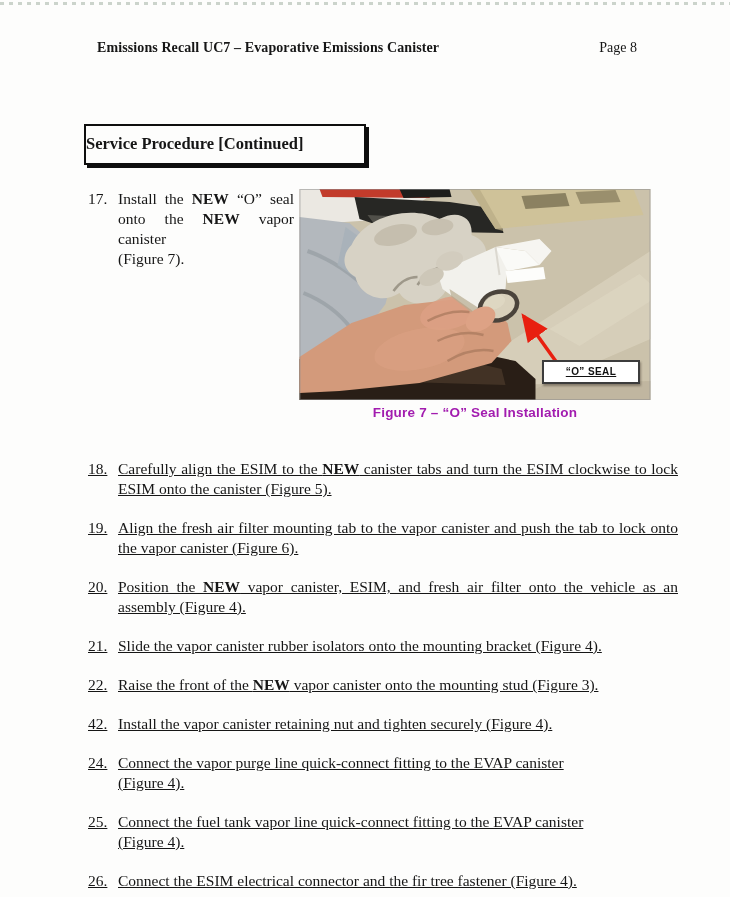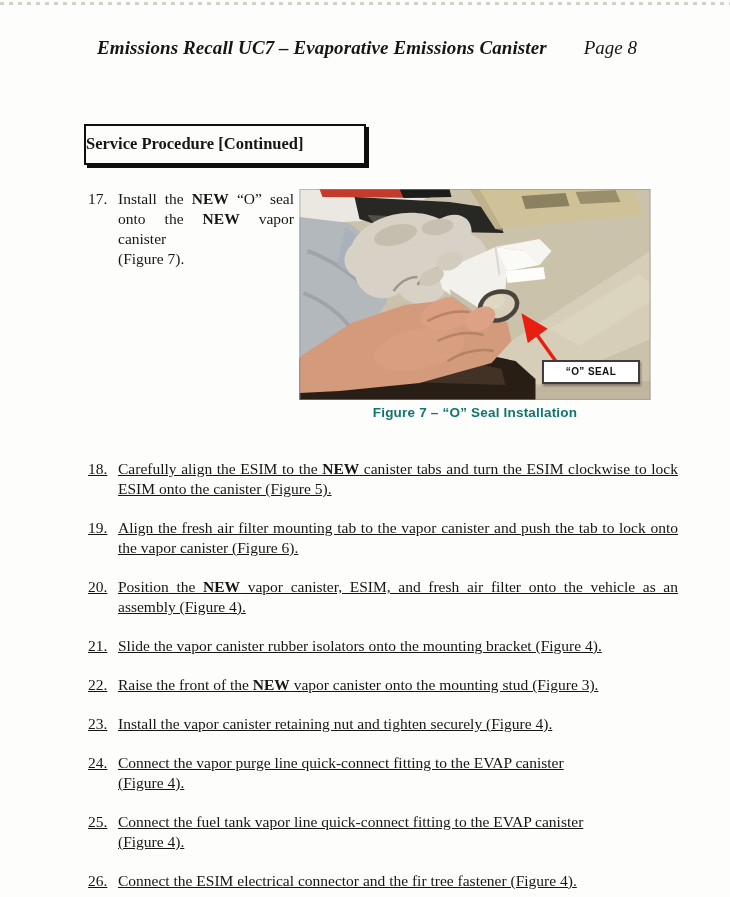--- a/index.html
+++ b/index.html
@@ -12,21 +12,21 @@
     position: relative;
   }
   .scan-edge {
     position: absolute; top: 2px; left: 0; width: 730px; height: 3px;
     background-image: repeating-linear-gradient(90deg, #c6cfc6 0 4px, transparent 4px 9px);
     opacity: 0.9;
   }
   .page-header {
     display: flex; justify-content: space-between; align-items: center;
     padding: 38px 93px 0 97px;
-    font-size: 19px; line-height: 20px; font-style: italic;
+    font-size: 14px; line-height: 20px;
   }
   .doc-title { font-weight: bold; letter-spacing: 0.1px; }
   .page-number { font-weight: normal; }
   .section-box {
     display: inline-block;
     margin: 66px 0 0 84px;
     width: 278px;
     border: 2px solid #0e0e0e;
     box-shadow: 3px 3px 0 #0e0e0e;
     background: #fdfdfc;
@@ -50,27 +50,28 @@
   .callout-label {
     position: absolute; left: 243px; top: 171px;
     width: 94px; height: 20px;
     background: #ffffff;
     border: 2px solid #3c3c3c;
     box-shadow: 1px 2px 2px rgba(60,50,40,0.45);
     font-family: "Liberation Sans", sans-serif;
     font-size: 10px; font-weight: bold; color: #111;
     display: flex; align-items: center; justify-content: center;
     letter-spacing: 0.4px;
+    text-decoration: underline;
   }
   .figure-caption {
     width: 352px;
     margin-top: 3px;
     text-align: center;
     font-family: "Liberation Sans", sans-serif;
-    font-size: 13.5px; font-weight: bold; color: #0f766e;
+    font-size: 13.5px; font-weight: bold; color: #a21caf;
     letter-spacing: 0.2px;
   }
   .steps-list { margin: 36px 0 0 88px; }
   .step-row {
     display: flex;
     margin-bottom: 19px;
     font-size: 15.5px; line-height: 20px; text-decoration: underline;
   }
   .step-text {
     width: 560px; flex: 0 0 560px;
@@ -181,21 +182,21 @@
   </div>
   <div class="step-row">
     <span class="step-num">21.</span>
     <div class="step-text"><span>Slide the vapor canister rubber isolators onto the mounting bracket (Figure 4).</span></div>
   </div>
   <div class="step-row">
     <span class="step-num">22.</span>
     <div class="step-text"><span>Raise the front of the </span><b>NEW</b><span> vapor canister onto the mounting stud (Figure 3).</span></div>
   </div>
   <div class="step-row">
-    <span class="step-num">23.</span>
+    <span class="step-num">42.</span>
     <div class="step-text"><span>Install the vapor canister retaining nut and tighten securely (Figure 4).</span></div>
   </div>
   <div class="step-row">
     <span class="step-num">24.</span>
     <div class="step-text"><span>Connect the vapor purge line quick-connect fitting to the EVAP canister</span><br><span>(Figure 4).</span></div>
   </div>
   <div class="step-row">
     <span class="step-num">25.</span>
     <div class="step-text"><span>Connect the fuel tank vapor line quick-connect fitting to the EVAP canister</span><br><span>(Figure 4).</span></div>
   </div>

